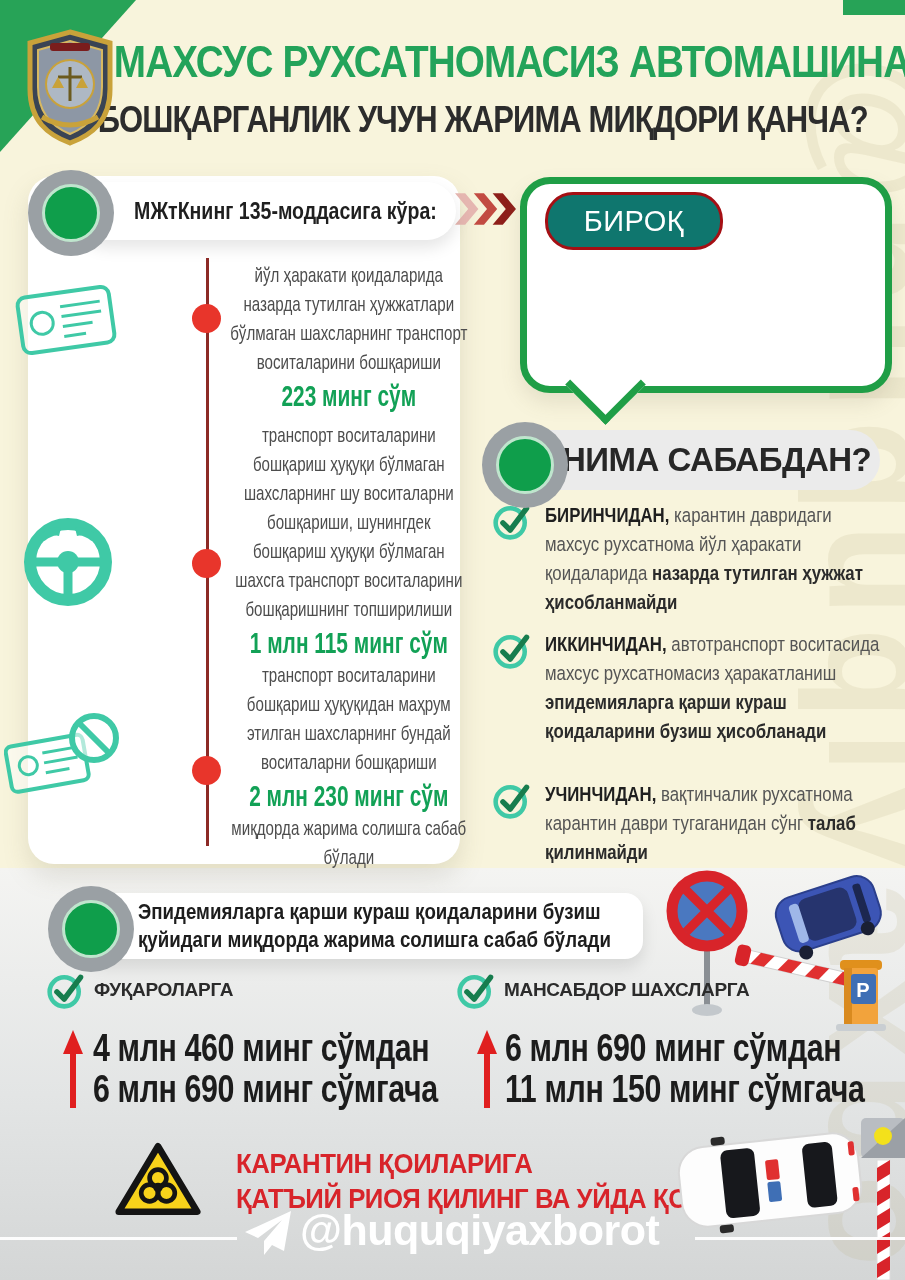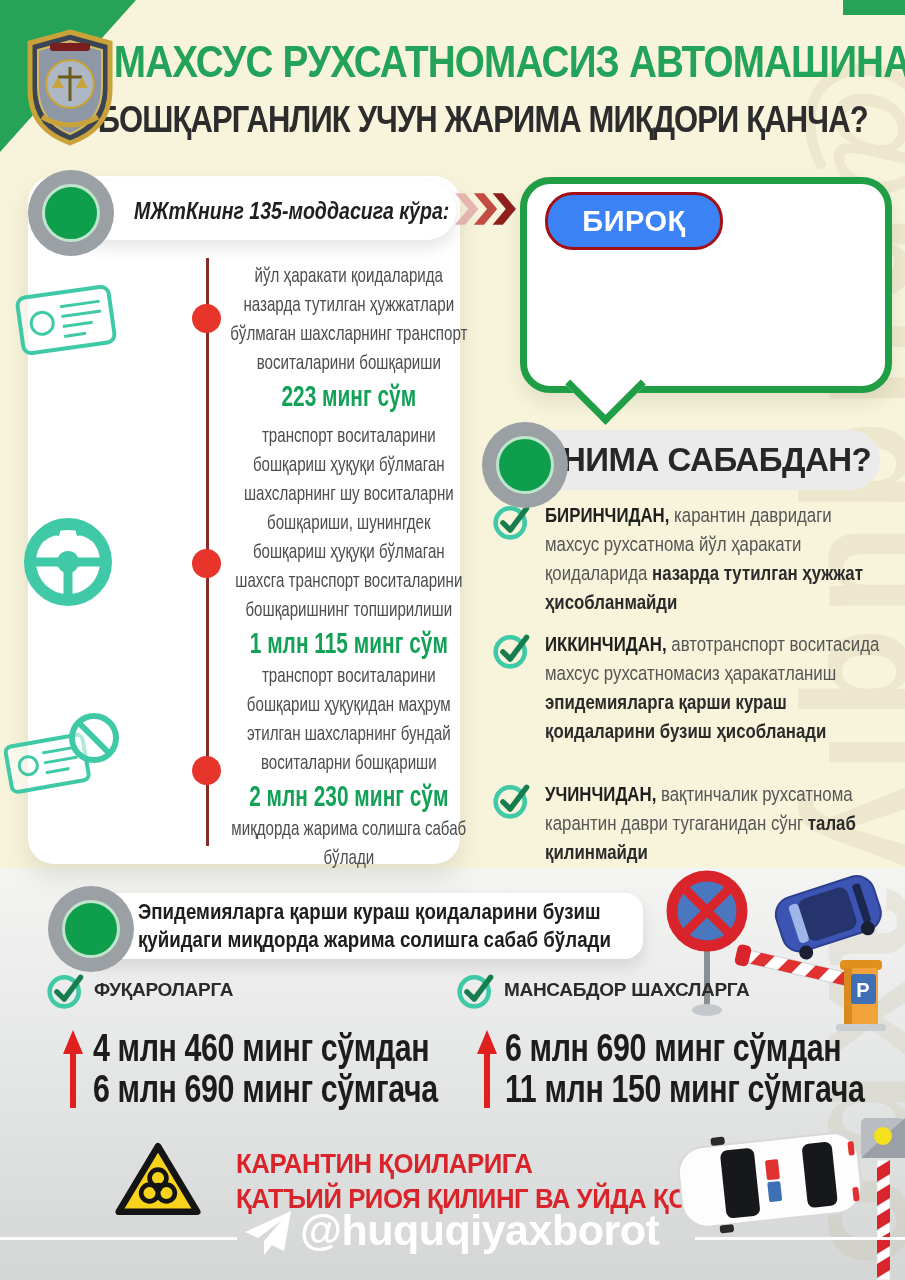--- a/index.html
+++ b/index.html
@@ -21,39 +21,39 @@
   .title-line1{font-size:45px;font-weight:800;color:#23a35a;white-space:nowrap;
                transform:scaleX(0.86);letter-spacing:-1px;}
   .title-line2{font-size:36px;font-weight:800;color:#2c2c2c;white-space:nowrap;
                transform:scaleX(0.86);letter-spacing:-1px;}
   
   .card-left{position:absolute;left:28px;top:176px;width:432px;height:688px;background:#fff;
              border-radius:26px;box-shadow:0 12px 26px rgba(120,115,90,0.18);z-index:2;}
   .hdr-dot{position:absolute;width:86px;height:86px;border-radius:50%;background:#9aa0a4;
            display:flex;align-items:center;justify-content:center;z-index:4;}
   .hdr-dot .inner{width:52px;height:52px;border-radius:50%;background:#0f9e4b;border:3px solid #bfe5cd;}
-  .pill{position:absolute;background:#fff;border-radius:30px;box-shadow:0 8px 16px rgba(0,0,0,0.10);z-index:3;font-style:italic;}
+  .pill{position:absolute;background:#fff;border-radius:30px;box-shadow:0 8px 16px rgba(0,0,0,0.10);z-index:3;}
   .pill-h-text{display:inline-block;white-space:nowrap;transform:scaleX(0.85);transform-origin:0 50%;
                font-size:23px;font-weight:800;color:#1f1f1f;line-height:58px;padding-left:66px;}
   
   .vline{position:absolute;left:206px;top:258px;width:3px;height:588px;background:#8c2a26;z-index:3;}
   .dot{position:absolute;left:192px;width:29px;height:29px;border-radius:50%;background:#e8352b;z-index:4;}
   .item{position:absolute;width:240px;z-index:3;text-align:center;}
   .squish{transform:scaleX(0.72);transform-origin:0 0;width:330px;}
   .item-text{font-size:21px;line-height:29px;color:#4d4d4d;}
   .amount{font-size:29px;font-weight:800;color:#12a156;margin-top:4px;white-space:nowrap;}
   
   .chevrons{position:absolute;left:455px;top:182px;width:62px;height:54px;z-index:2;}
   .bubble{position:absolute;left:520px;top:177px;width:358px;height:202px;background:#fff;
           border:7px solid #1f9e46;border-radius:30px;box-shadow:0 10px 20px rgba(120,115,90,0.15);z-index:2;}
   .tail{position:absolute;left:577px;top:356px;width:50px;height:50px;background:#fff;
         border-right:7px solid #1f9e46;border-bottom:7px solid #1f9e46;transform:rotate(45deg);z-index:3;}
-  .biroq{position:absolute;left:545px;top:192px;width:172px;height:52px;background:#3b82f6;
+  .biroq{position:absolute;left:545px;top:192px;width:172px;height:52px;background:#0f766e;
          border:3px solid #a50f14;border-radius:28px;display:flex;align-items:center;justify-content:center;
-         z-index:4;color:#fff;font-size:29px;font-weight:700;letter-spacing:0.5px;}
+         z-index:4;color:#fff;font-size:29px;font-weight:400;letter-spacing:0.5px;}
   .bubble-text{position:absolute;left:548px;top:247px;width:330px;z-index:4;}
   .bubble-text .squish2{transform:scaleX(0.82);transform-origin:0 0;width:390px;
                         font-size:20.5px;font-weight:700;color:#2e2e2e;line-height:25px;}
   
   .pill-gray{position:absolute;left:518px;top:430px;width:362px;height:60px;background:#ebebeb;
              border-radius:30px;z-index:2;}
   .pill-gray span{display:inline-block;font-size:33px;font-weight:800;color:#272727;line-height:60px;
                   padding-left:44px;letter-spacing:-0.5px;}
   .reason{position:absolute;left:545px;width:340px;z-index:2;}
   .reason .squish3{transform:scaleX(0.82);transform-origin:0 0;width:410px;

